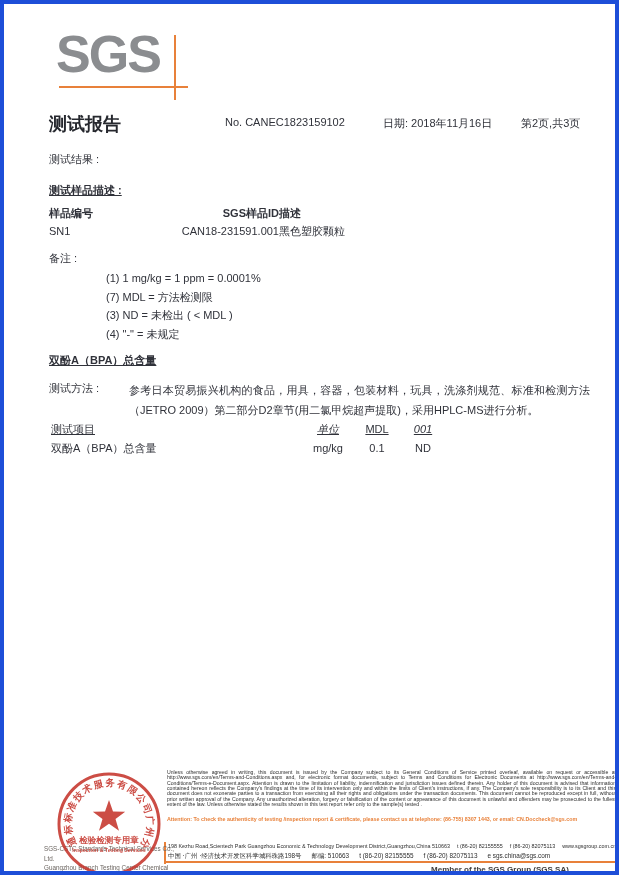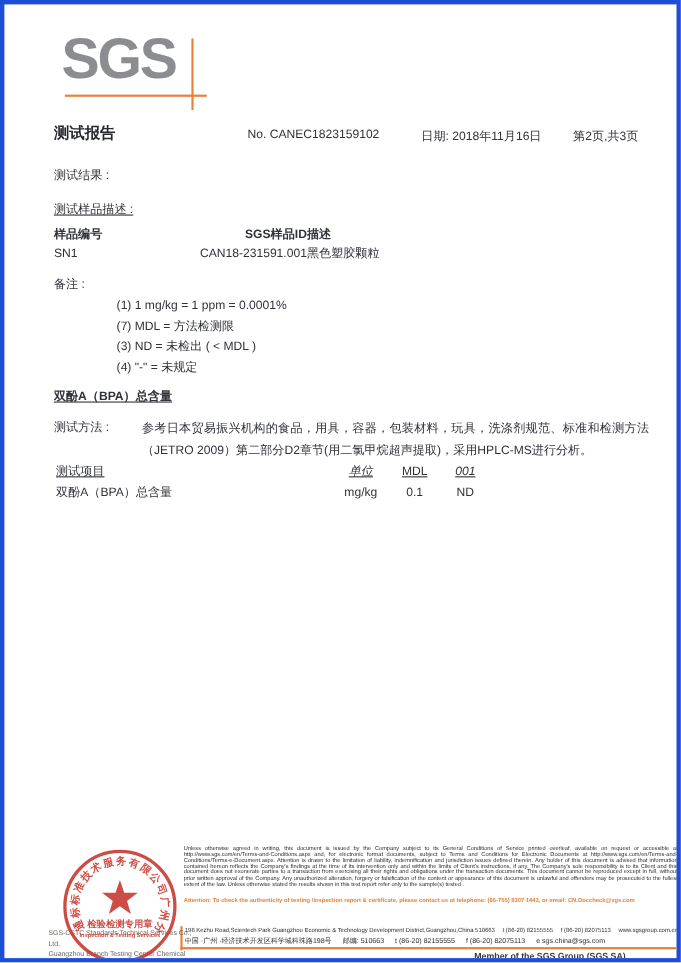--- a/index.html
+++ b/index.html
@@ -11,27 +11,27 @@
     color:#30323a; font-size:11px;
   }
   .abs { position:absolute; }
 
   
   .logo-text { left:52px; top:22px; font-size:52px; font-weight:bold; color:#8b8d90; letter-spacing:-2px; line-height:1.1; }
   .logo-vline { left:170px; top:31px; width:2px; height:65px; }
   .logo-hline { left:55px; top:82px; width:129px; height:2px; }
 
   
-  .doc-title { left:45px; top:108px; font-size:14px; font-weight:bold; color:#26282e; }
+  .doc-title { left:45px; top:108px; font-size:18px; font-weight:bold; color:#26282e; }
   .report-no { left:221px; top:112px;text-align:center; }
   .report-date { left:379px; top:112px; }
   .page-info { left:517px; top:112px; }
 
   .results-label { left:45px; top:148px; }
-  .sample-heading { left:45px; top:179px; font-weight:normal; text-decoration:underline; }
+  .sample-heading { left:45px; top:179px; font-weight:bold; text-decoration:underline; }
 
   .sample-table { left:45px; top:200px; width:420px; }
   .s-row { display:flex; line-height:18px; }
   .s-c1 { width:100px; text-align:left; }
   .s-c2 { width:130px; text-align:right; }
   .s-c3 { padding-left:0; flex:1; }
   .s-head { font-weight:bold; }
 
   .remarks-label { left:45px; top:247px;text-align:right; }
   .remarks-list { left:102px; top:265px; }

